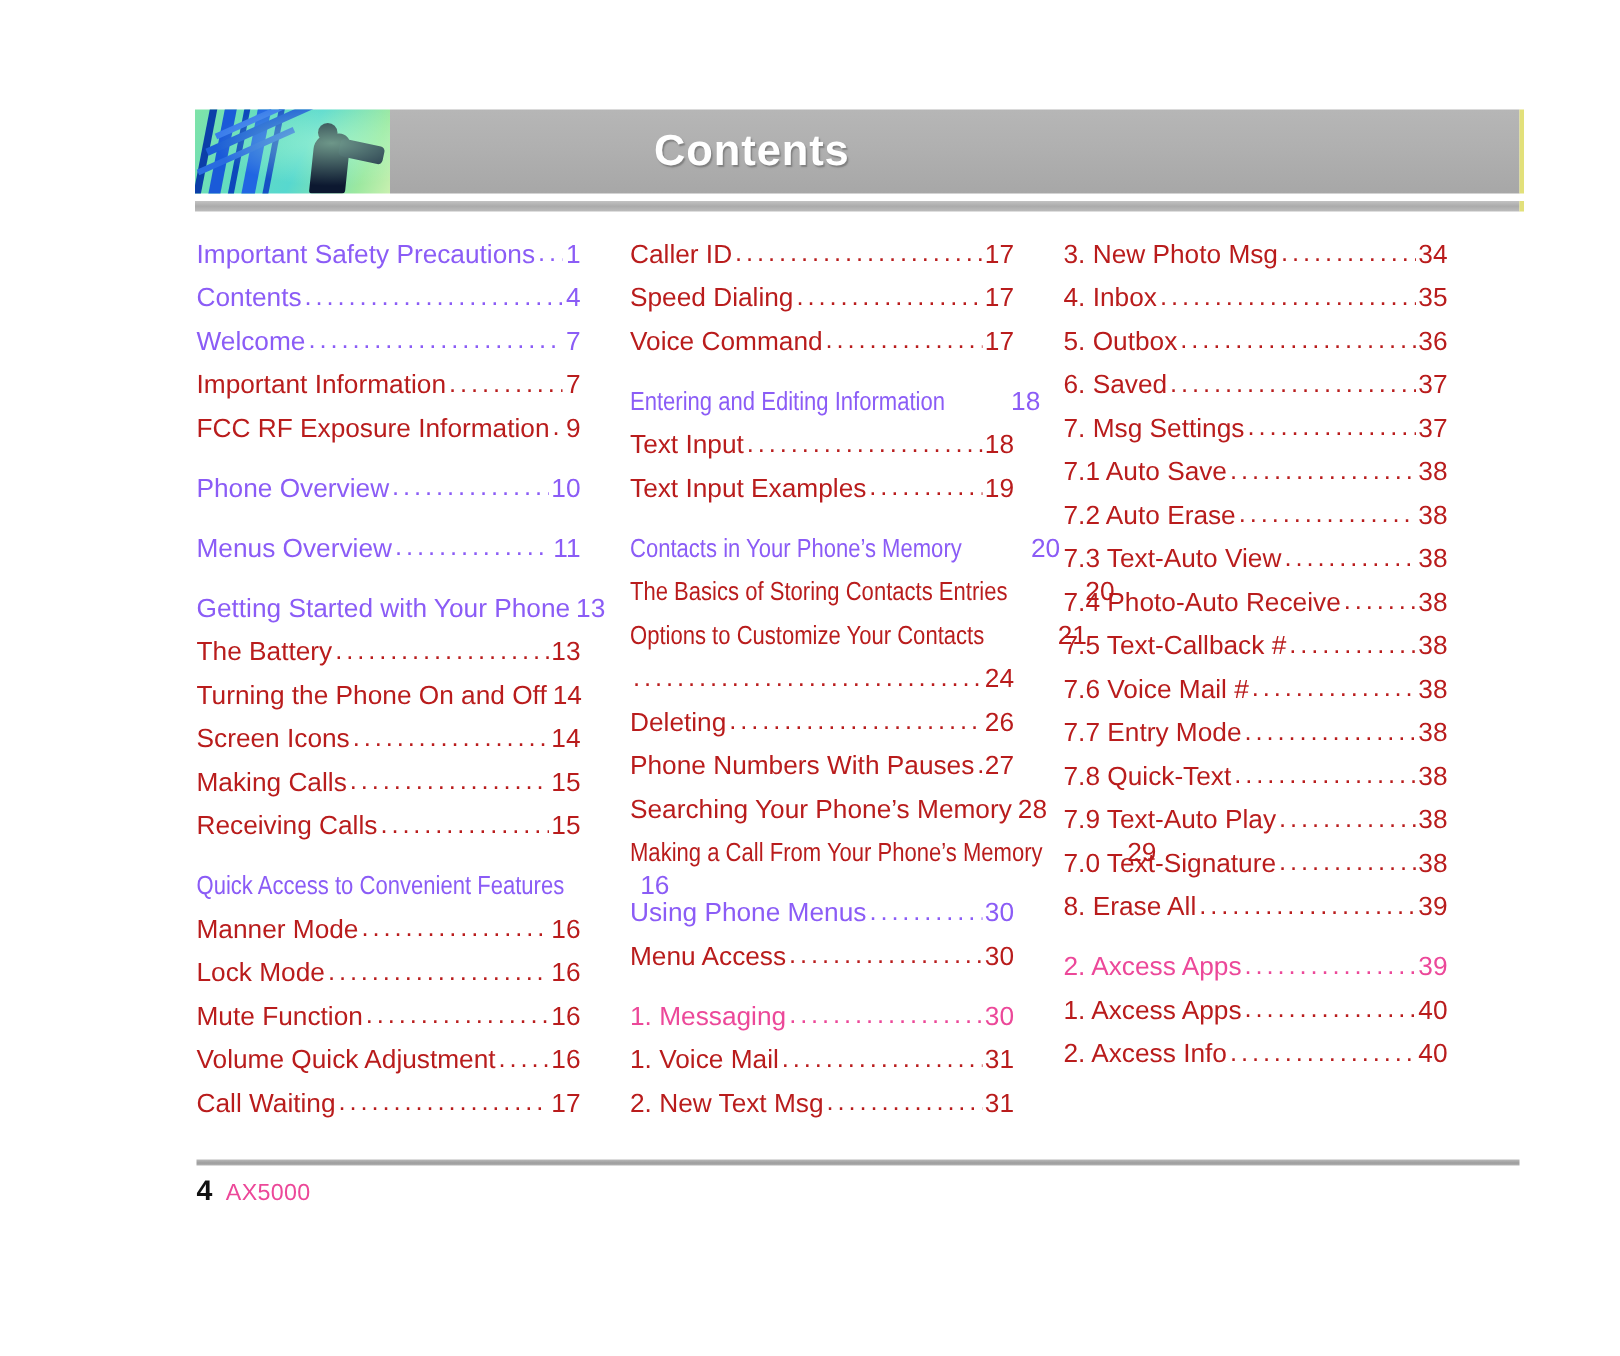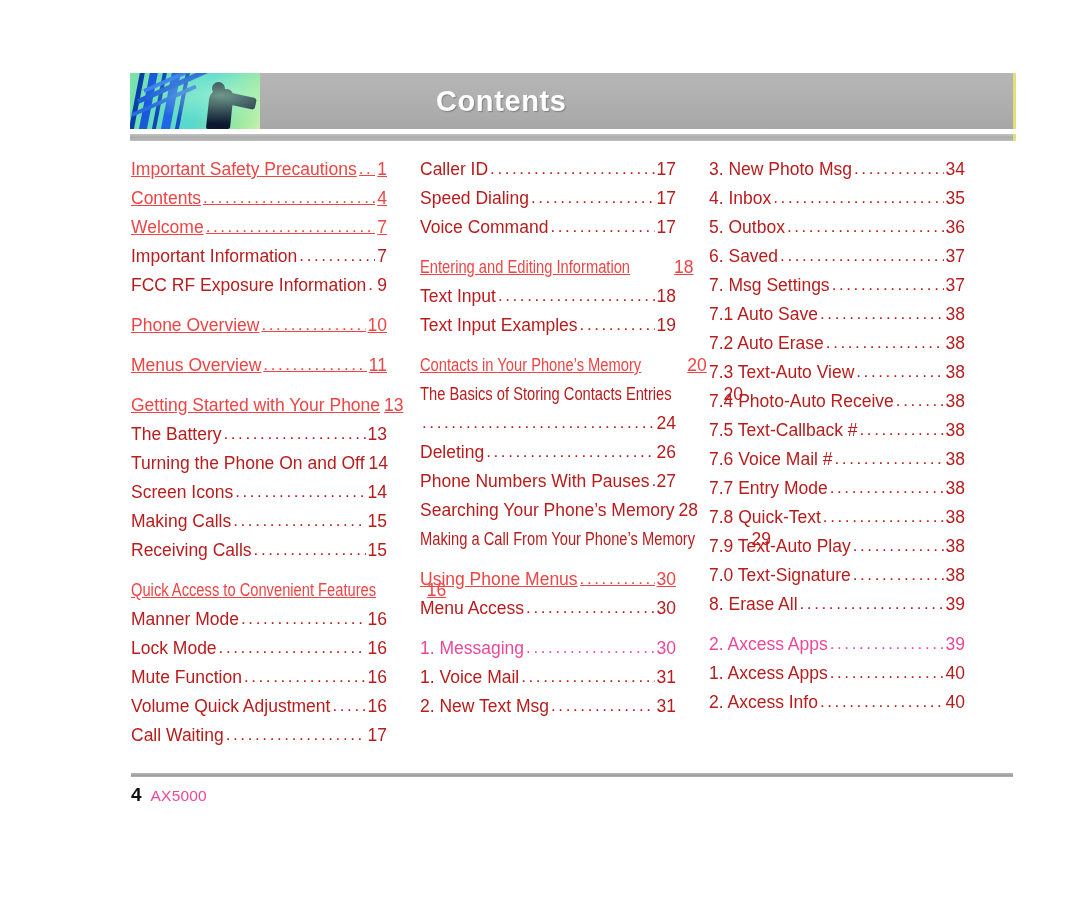--- a/index.html
+++ b/index.html
@@ -143,21 +143,21 @@
     position: relative;
     top: -1px;
   }
   .entry .leader::before {
     content: "...................................................";
     display: block;
     overflow: hidden;
   }
   .entry .pg { flex: 0 0 auto; }
 
-  .entry.head { color: #ef4444; text-decoration: underline; }
+  .entry.head { color: #8b5cf6; }
   .entry.head2 { color: #ec4899; }
   .entry.gap { margin-top: 11px; }
 
   
   .footer-rule {
     position: absolute;
     left: 131px; top: 773px;
     width: 882px; height: 4px;
     background: linear-gradient(180deg,#b9b9b9 0%, #9d9d9d 60%, #b4b4b4 100%);
   }
@@ -338,20 +338,25 @@
           <span class="label" style="display: inline-block; transform: scaleX(0.84); transform-origin: left center;">Contacts in Your Phone’s Memory</span>
           <span class="leader"></span>
           <span class="pg">20</span>
         </div>
         <div class="entry">
           <span class="label" style="display: inline-block; transform: scaleX(0.84); transform-origin: left center;">The Basics of Storing Contacts Entries</span>
           <span class="leader"></span>
           <span class="pg">20</span>
         </div>
         <div class="entry">
+          <span class="label" style="display: inline-block; transform: scaleX(0.84); transform-origin: left center;">Options to Customize Your Contacts</span>
+          <span class="leader"></span>
+          <span class="pg">21</span>
+        </div>
+        <div class="entry">
           <span class="leader"></span>
           <span class="pg">24</span>
         </div>
         <div class="entry">
           <span class="label">Deleting</span>
           <span class="leader"></span>
           <span class="pg">26</span>
         </div>
         <div class="entry">
           <span class="label">Phone Numbers With Pauses</span>

